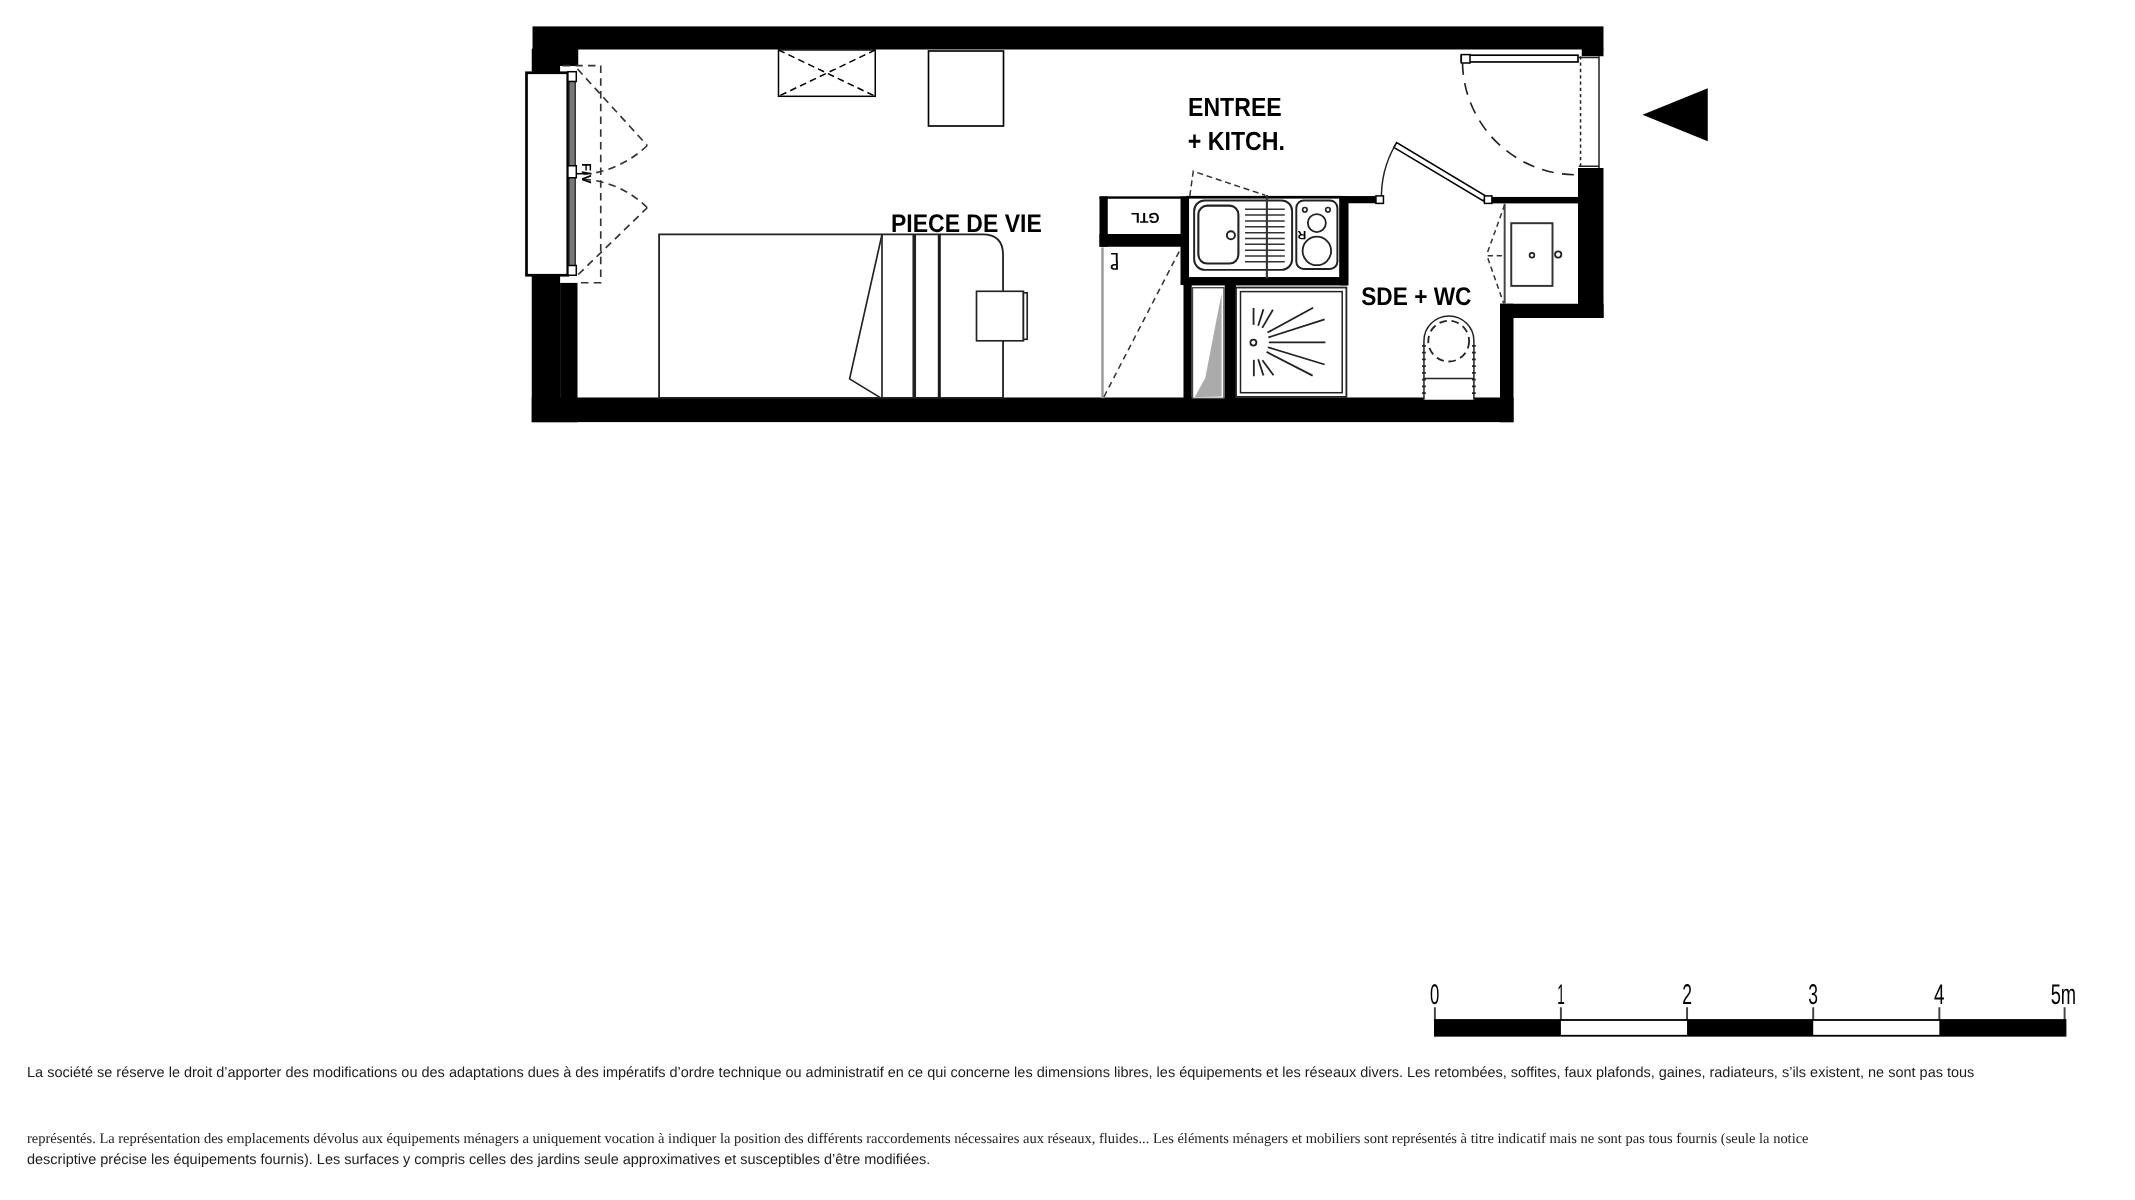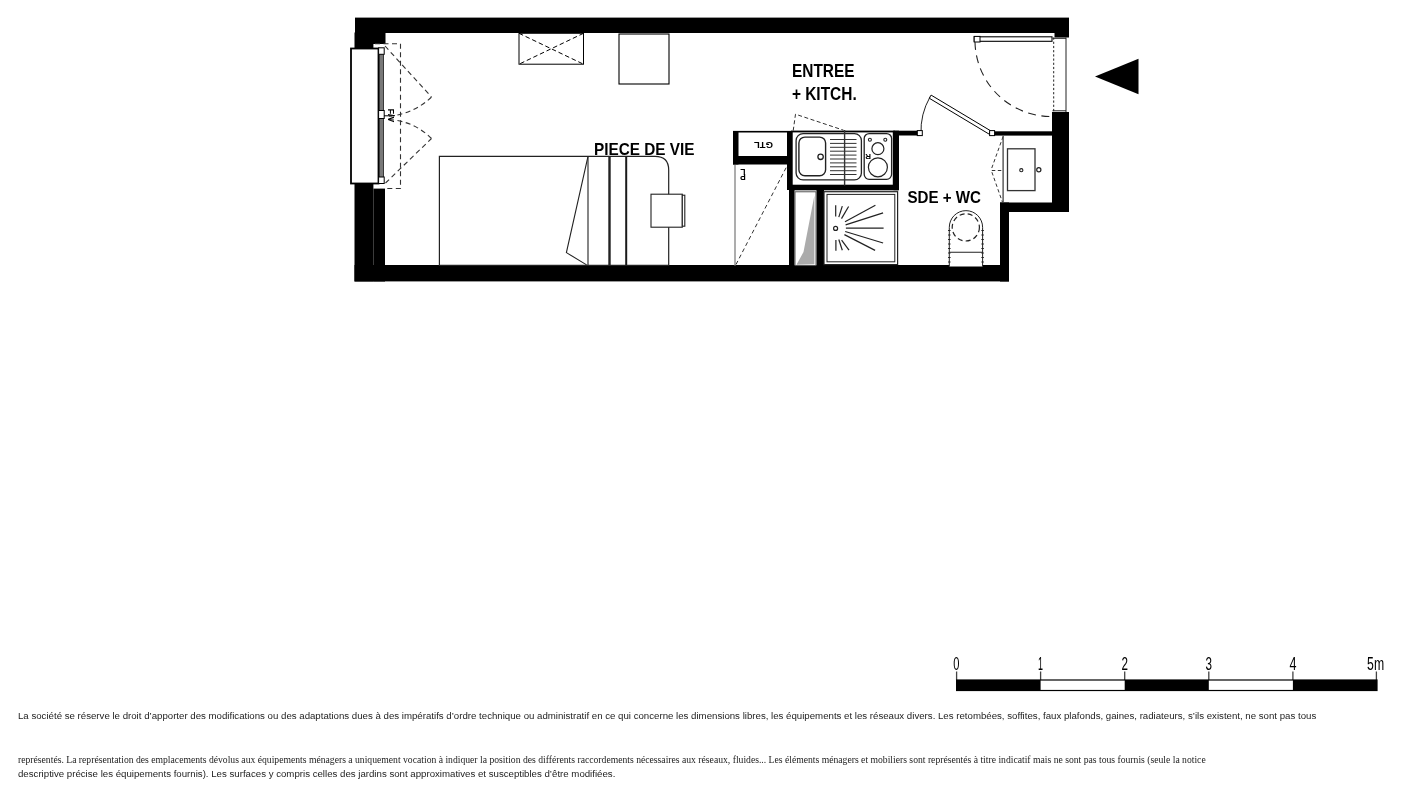--- a/index.html
+++ b/index.html
@@ -216,14 +216,14 @@
 <text x="1292.9" y="669.5" textLength="7" lengthAdjust="spacingAndGlyphs">4</text>
 <text x="1375.6" y="669.5" textLength="17" lengthAdjust="spacingAndGlyphs">5m</text>
 </g>
 </g>
 </svg>
 
 <div class="foot" style="top:710px;">La société se réserve le droit d’apporter des modifications ou des adaptations dues à des impératifs d’ordre technique ou administratif en ce qui concerne les dimensions libres, les équipements et les réseaux divers. Les retombées, soffites, faux plafonds, gaines, radiateurs, s’ils existent, ne sont pas tous</div>
 
 <div class="foot" style="top:754.2px;font-family:Liberation Serif, serif;">représentés. La représentation des emplacements dévolus aux équipements ménagers a uniquement vocation à indiquer la position des différents raccordements nécessaires aux réseaux, fluides... Les éléments ménagers et mobiliers sont représentés à titre indicatif mais ne sont pas tous fournis (seule la notice</div>
 
-<div class="foot" style="top:767.8px;">descriptive précise les équipements fournis). Les surfaces y compris celles des jardins sont approximatives et susceptibles d’être modifiées.</div>
+<div class="foot" style="top:767.8px;">descriptive précise les équipements fournis). Les surfaces y compris celles des jardins seule approximatives et susceptibles d’être modifiées.</div>
 </div>
 
 </body></html>

